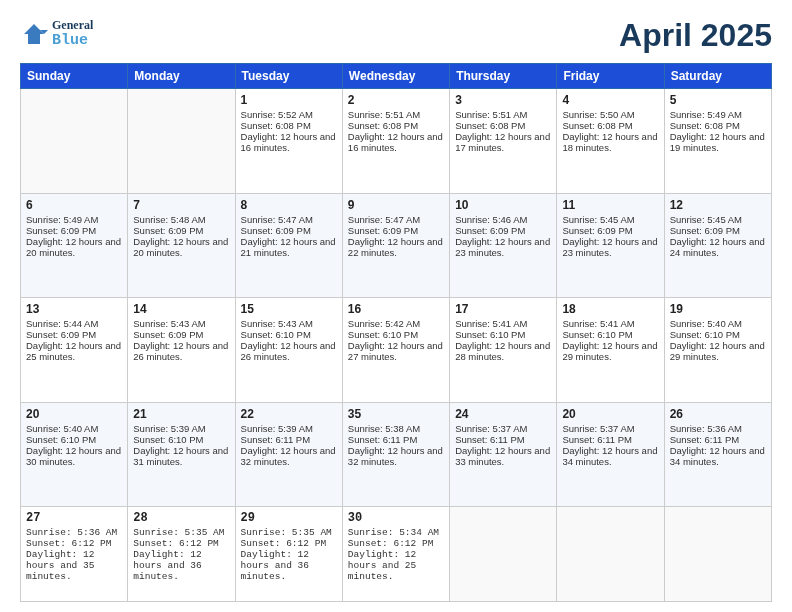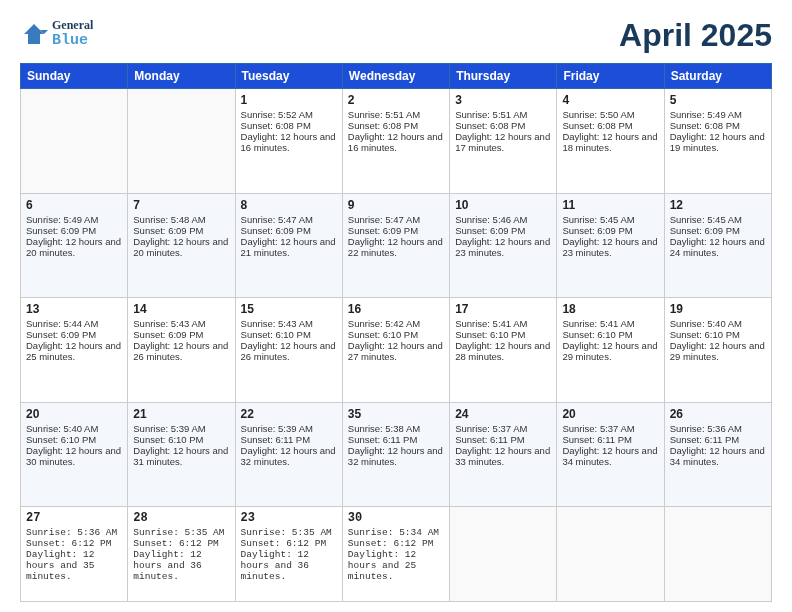--- a/index.html
+++ b/index.html
@@ -294,21 +294,21 @@
             <div>Sunset: 6:12 PM</div>
             <div>Daylight: 12 hours and 35 minutes.</div>
           </td>
           <td>
             <span class="day-num">28</span>
             <div>Sunrise: 5:35 AM</div>
             <div>Sunset: 6:12 PM</div>
             <div>Daylight: 12 hours and 36 minutes.</div>
           </td>
           <td>
-            <span class="day-num">23</span>
+            <span class="day-num">29</span>
             <div>Sunrise: 5:35 AM</div>
             <div>Sunset: 6:12 PM</div>
             <div>Daylight: 12 hours and 36 minutes.</div>
           </td>
           <td>
             <span class="day-num">30</span>
             <div>Sunrise: 5:34 AM</div>
             <div>Sunset: 6:12 PM</div>
             <div>Daylight: 12 hours and 25 minutes.</div>
           </td>

